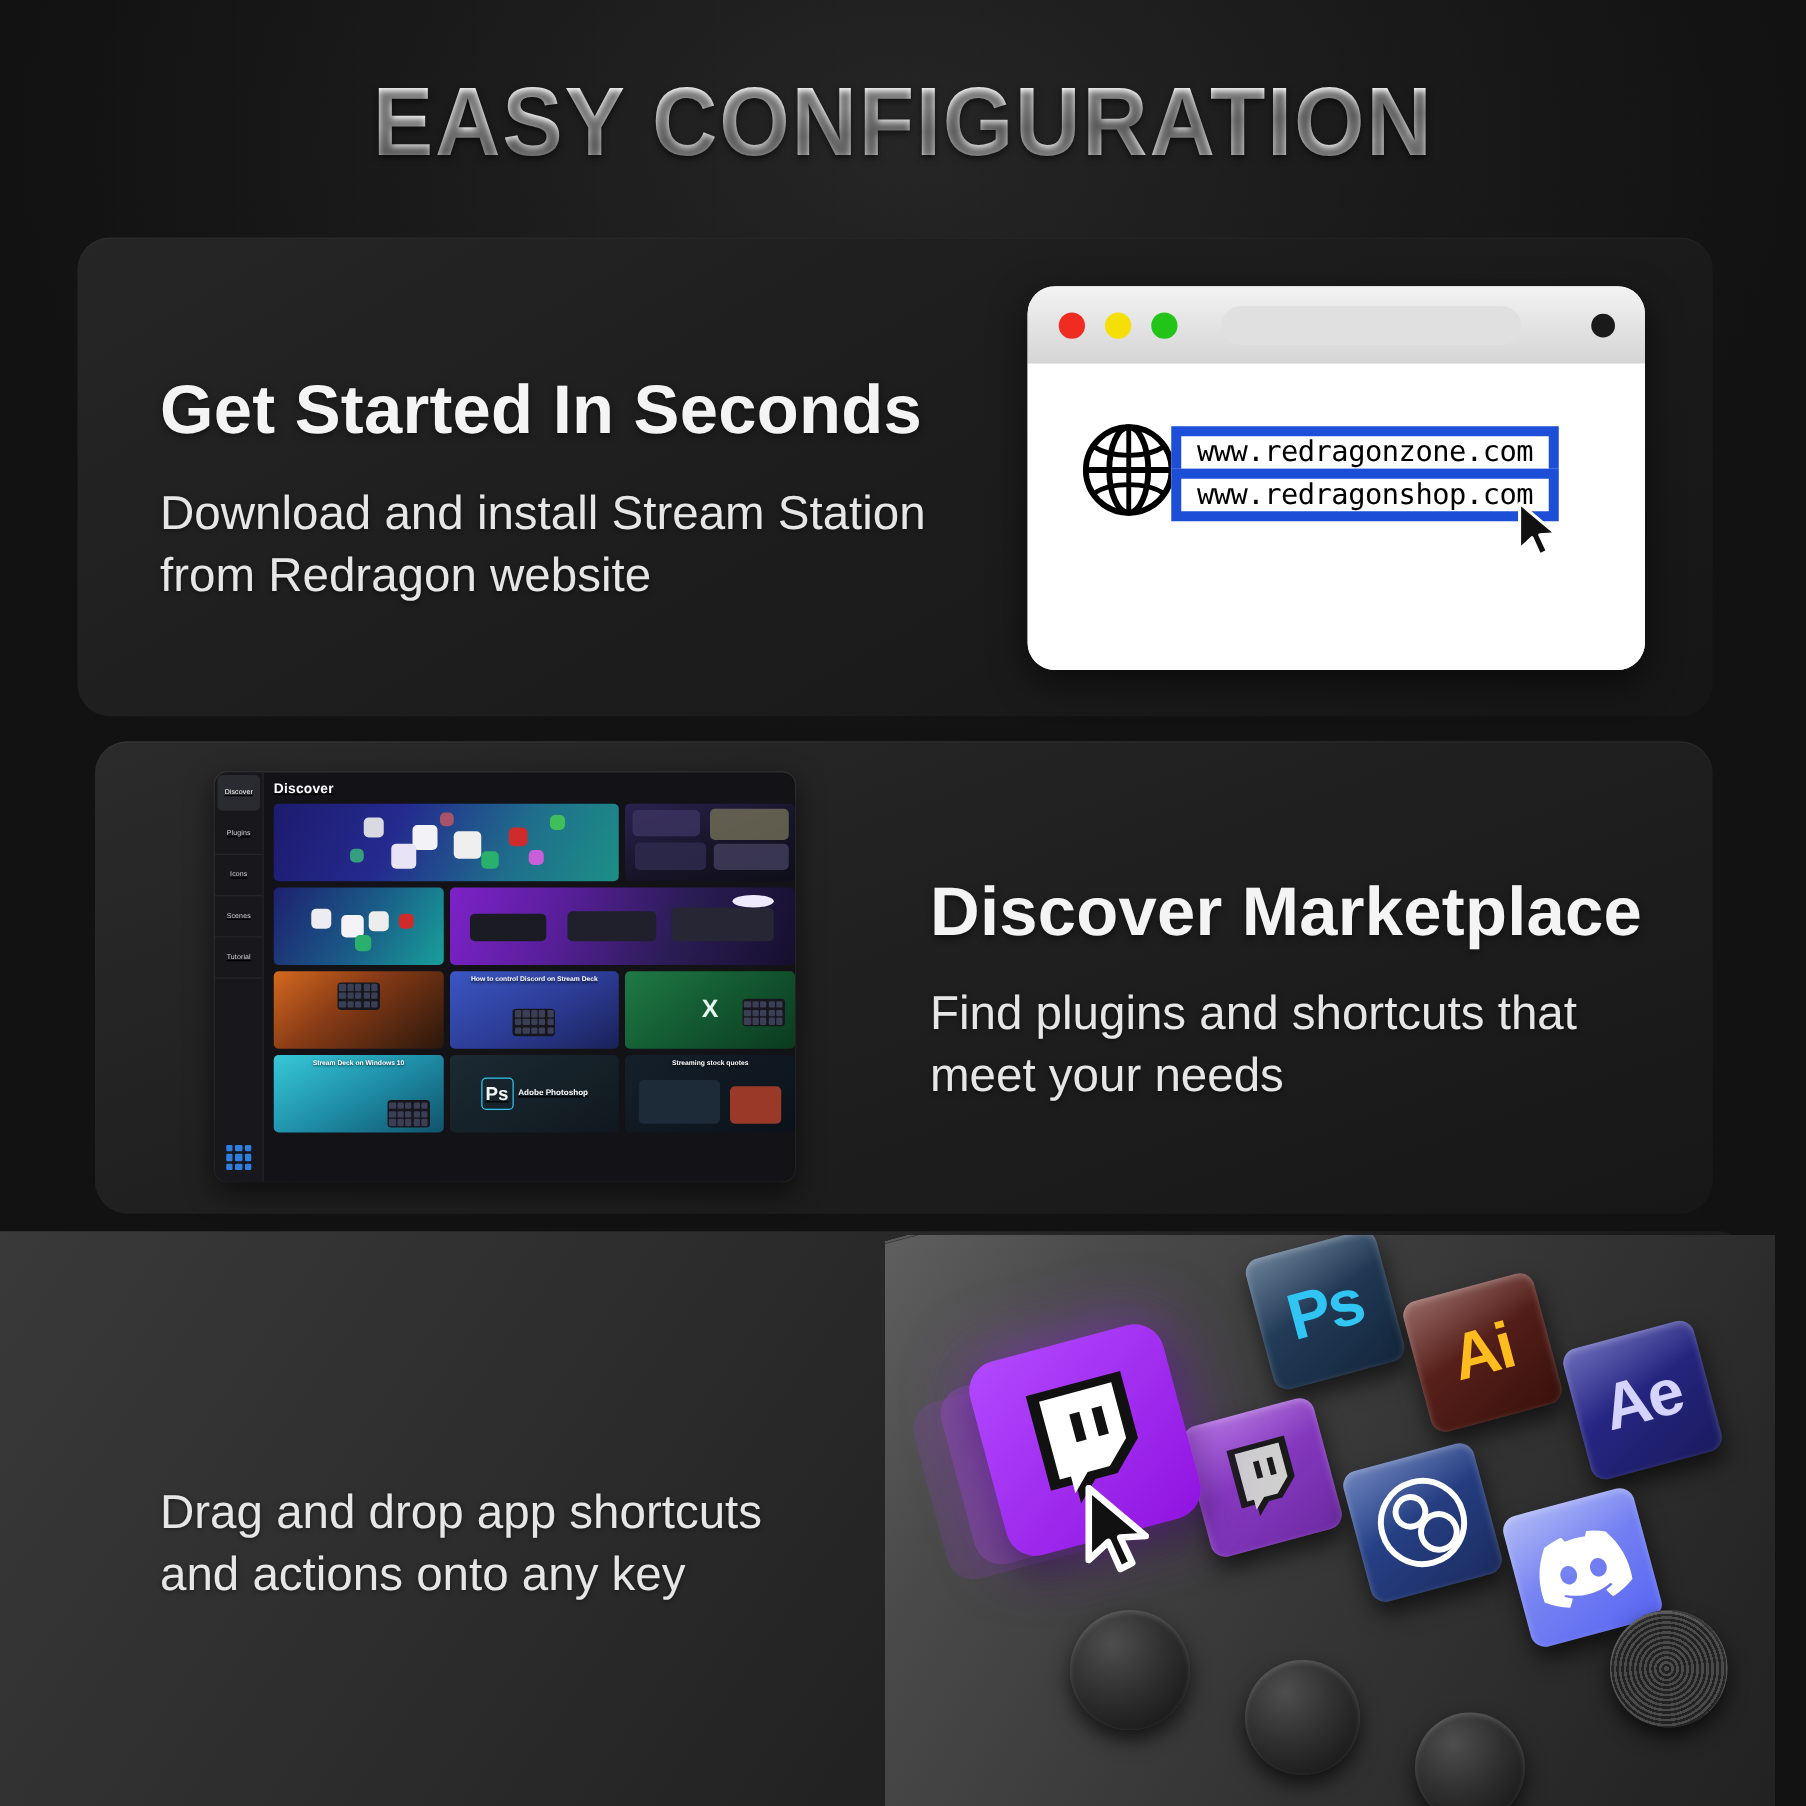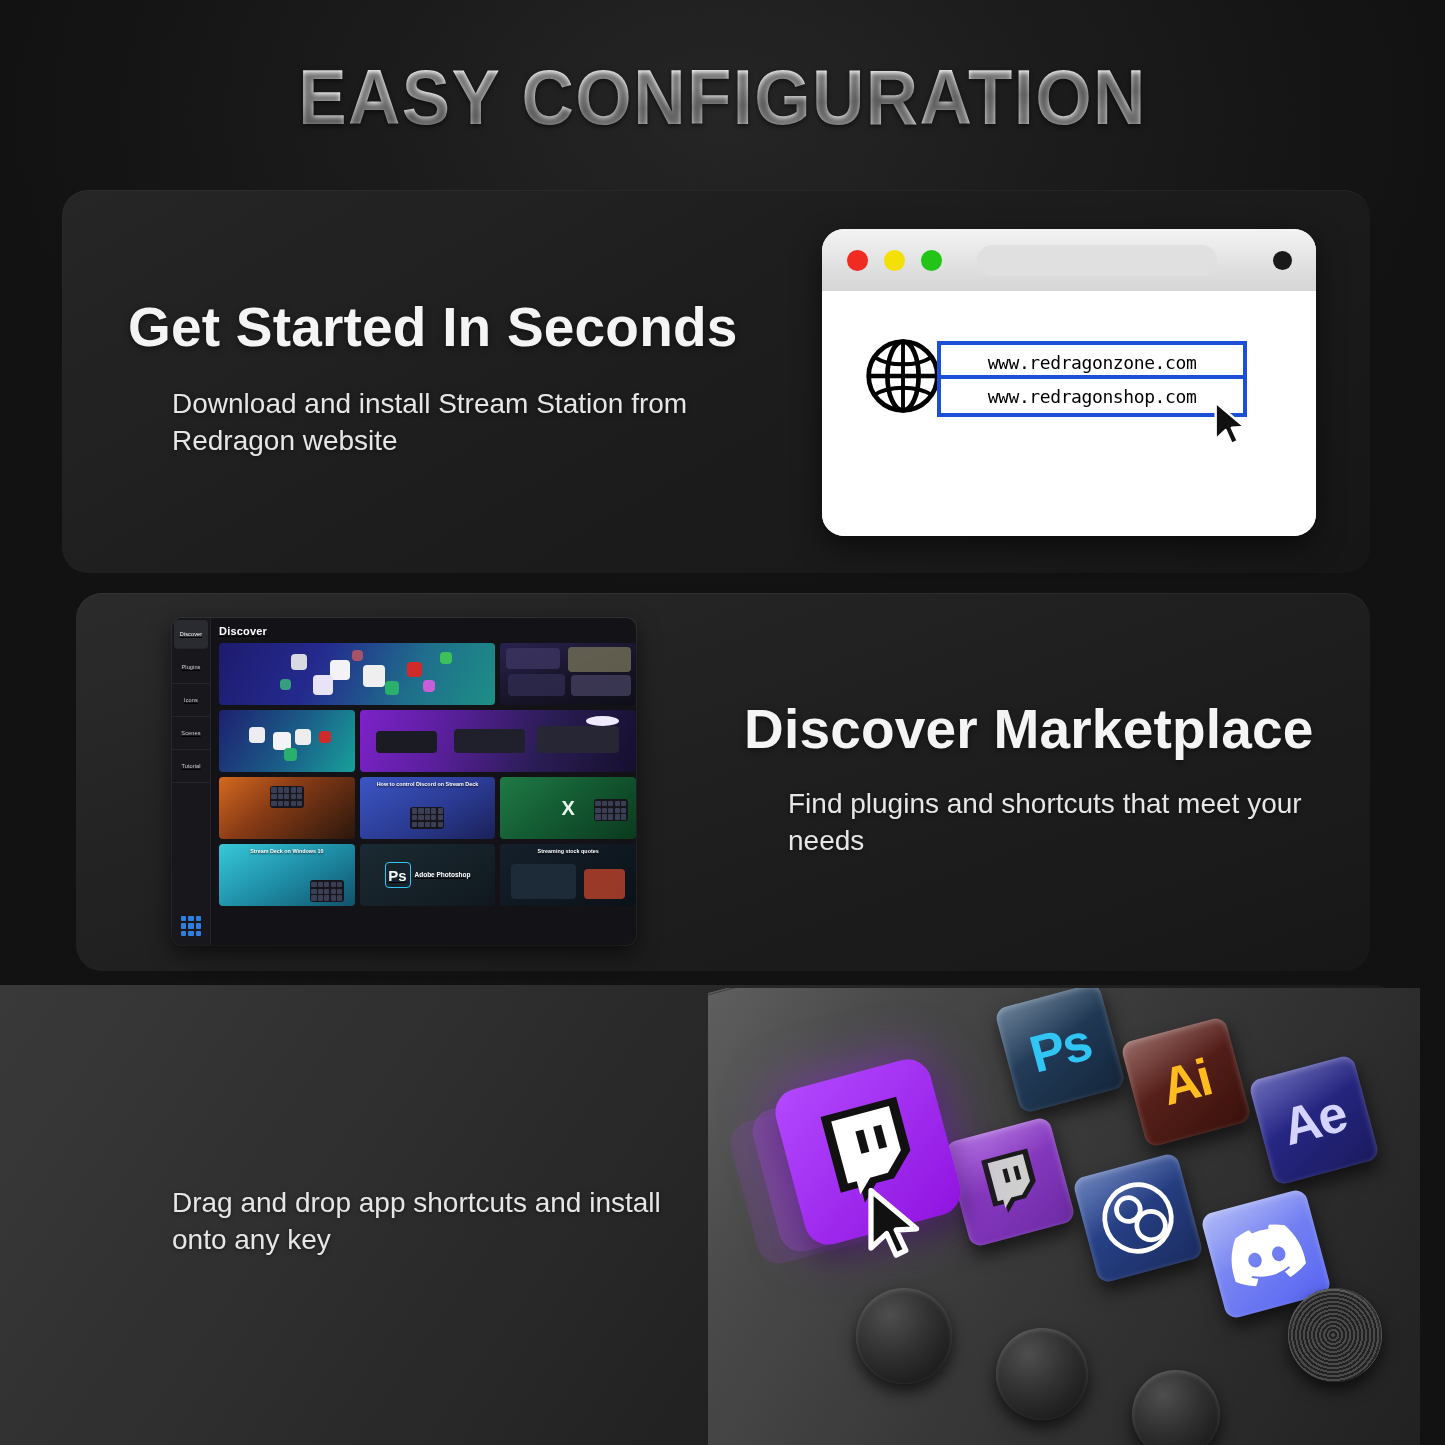--- a/index.html
+++ b/index.html
@@ -46,22 +46,22 @@
     left:-30px;top:985px;width:1430px;height:460px;border-radius:0 26px 0 0;
     background:linear-gradient(125deg,#3a3a3a 0%,#2c2c2c 35%,#1d1d1d 70%,#171717 100%);
   }
 
   
   .h2{
     position:absolute;color:#f4f4f4;font-size:55px;font-weight:bold;
     letter-spacing:.2px;text-shadow:0 2px 6px rgba(0,0,0,.5);white-space:nowrap;
   }
   .p{
-    position:absolute;color:#e6e6e6;font-size:28px;line-height:1.32;
-    font-weight:400;text-shadow:0 1px 4px rgba(0,0,0,.5);margin-left:44px;
+    position:absolute;color:#e6e6e6;font-size:38px;line-height:1.32;
+    font-weight:400;text-shadow:0 1px 4px rgba(0,0,0,.5);
   }
   .t1h{left:128px;top:295px;}
   .t1p{left:128px;top:386px;width:640px;}
   .t2h{left:744px;top:697px;}
   .t2p{left:744px;top:786px;width:520px;}
   .t3h{left:128px;top:1098px;}
   .t3p{left:128px;top:1185px;width:520px;}
 
   
   .browser{
@@ -78,23 +78,23 @@
   .dot.y{left:62px;background:#f4e007;}
   .dot.g{left:99px;background:#22c417;}
   .dot.k{right:24px;background:#1a1a1a;width:19px;height:19px;top:22px;}
   .urlbar{
     position:absolute;left:155px;top:16px;width:240px;height:31px;
     background:#e0e0e0;border-radius:16px;
   }
   .browser-body{position:relative;height:245px;background:#fff;}
   .globe{position:absolute;left:42px;top:46px;width:78px;height:78px;}
   .urlbox{
-    position:absolute;left:115px;border:4px solid #1d4ed8;background:#fff;
+    position:absolute;left:115px;border:8px solid #1d4ed8;background:#fff;
     width:310px;height:42px;display:flex;align-items:center;justify-content:center;
-    font-family:"DejaVu Sans Mono", monospace;font-size:18px;color:#000;letter-spacing:-.4px;
+    font-family:"DejaVu Sans Mono", monospace;font-size:23px;color:#000;letter-spacing:-.4px;
   }
   .urlbox.a{top:50px;}
   .urlbox.b{top:84px;}
   .cursor-blk{position:absolute;left:390px;top:110px;width:38px;height:46px;}
 
   
   .app{
     position:absolute;left:172px;top:618px;width:464px;height:327px;
     background:#121217;border-radius:10px;overflow:hidden;
     box-shadow:0 8px 22px rgba(0,0,0,.6), 0 0 0 1px rgba(255,255,255,.08);
@@ -405,21 +405,21 @@
             <span style="left:62%;top:40%;width:30%;height:48%;background:#b33f2a;opacity:.85;"></span>
           </div>
         </div>
 
       </div>
     </div>
   </div>
 
   <div class="card card3"></div>
 
-  <div class="p t3p">Drag and drop app shortcuts and install onto any key</div>
+  <div class="p t3p">Drag and drop app shortcuts and actions onto any key</div>
 
   <div class="hw">
     <div class="deck-body"></div>
     <div class="deck-edge"></div>
 
     <div class="key k-ps">
       <span class="key-label">Ps</span>
     </div>
     <div class="key k-ai">
       <span class="key-label">Ai</span>

